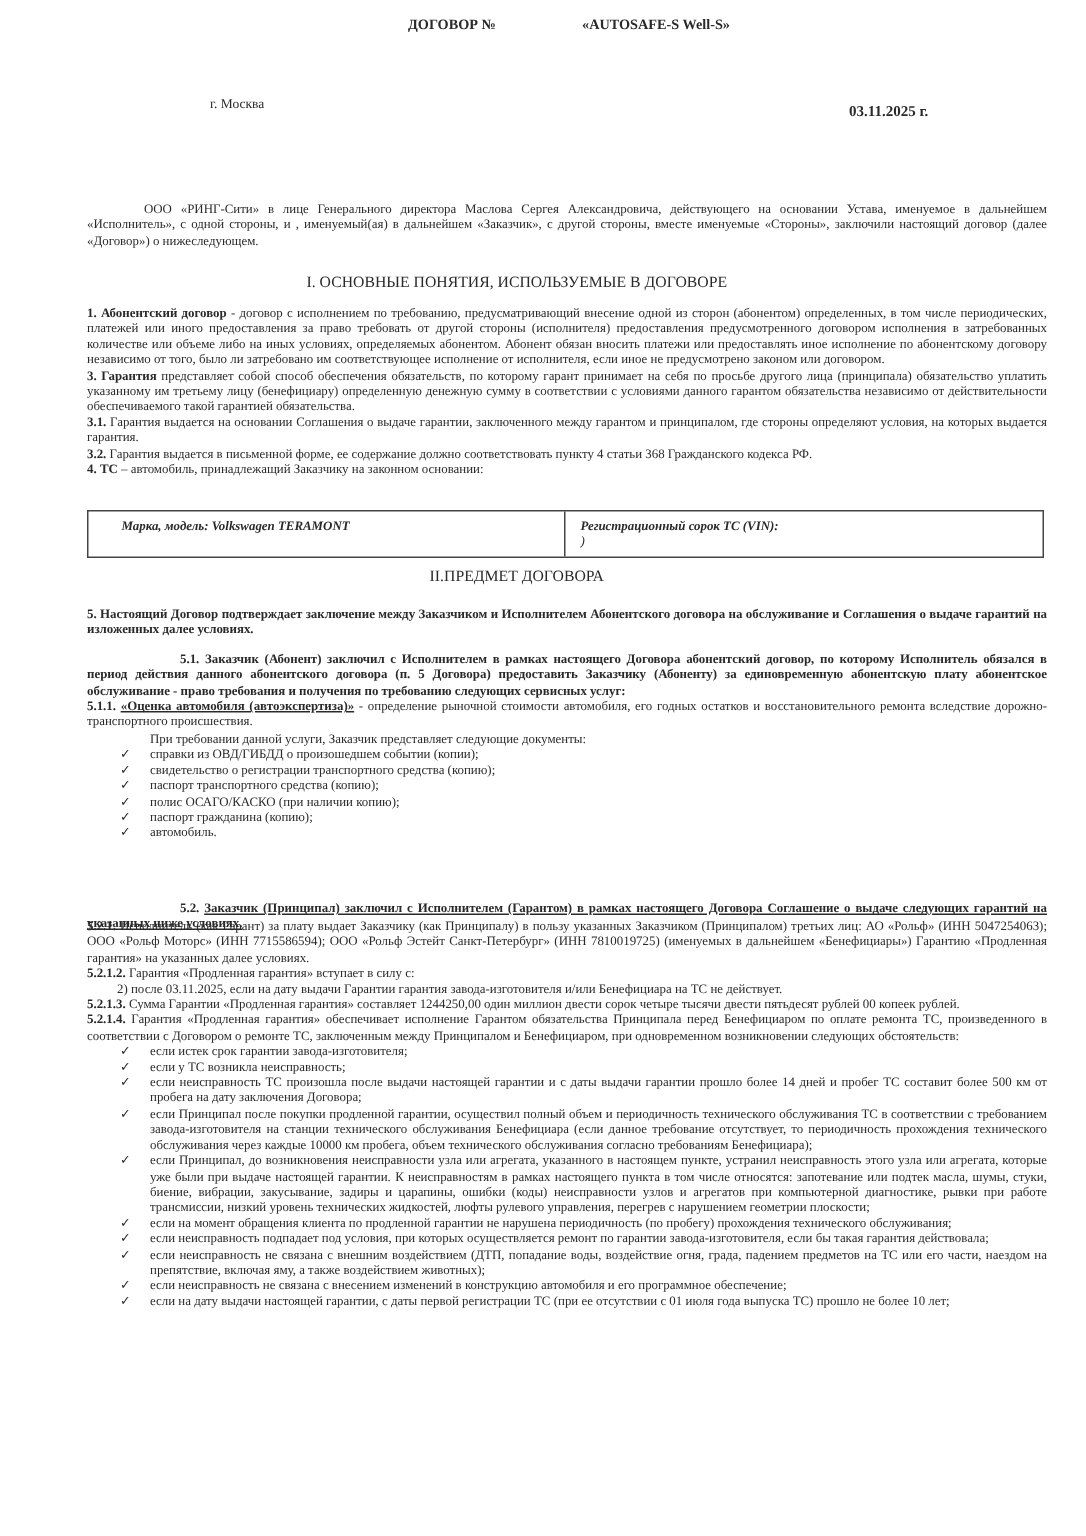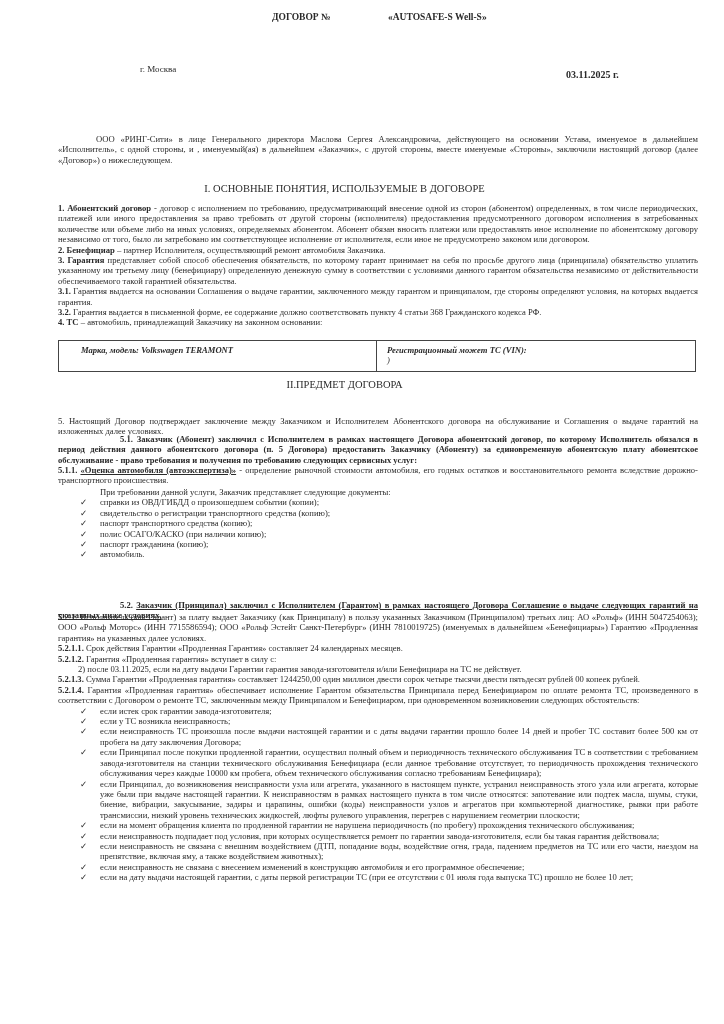--- a/index.html
+++ b/index.html
@@ -36,38 +36,37 @@
   </div>
   <div class="city">г. Москва</div>
   <div class="date">03.11.2025 г.</div>
 
   <div class="block ind" style="top:134px;">ООО «РИНГ-Сити» в лице Генерального директора Маслова Сергея Александровича, действующего на основании Устава, именуемое в дальнейшем «Исполнитель», с одной стороны, и                                                    , именуемый(ая) в дальнейшем «Заказчик», с другой стороны, вместе именуемые «Стороны», заключили настоящий договор (далее «Договор») о нижеследующем.</div>
 
   <div class="h" style="top:184px;">I. ОСНОВНЫЕ ПОНЯТИЯ, ИСПОЛЬЗУЕМЫЕ В ДОГОВОРЕ</div>
 
   <div class="block" style="top:203px;">
     <div><b>1. Абонентский договор</b><span> - договор с исполнением по требованию, предусматривающий внесение одной из сторон (абонентом) определенных, в том числе периодических, платежей или иного предоставления за право требовать от другой стороны (исполнителя) предоставления предусмотренного договором исполнения в затребованных количестве или объеме либо на иных условиях, определяемых абонентом. Абонент обязан вносить платежи или предоставлять иное исполнение по абонентскому договору независимо от того, было ли затребовано им соответствующее исполнение от исполнителя, если иное не предусмотрено законом или договором.</span></div>
-    <div><b>2. Бенефициар</b><span> – партнер Исполнителя, осуществляющий ремонт автомобиля Заказчика.</span></div>
     <div><b>3. Гарантия</b><span> представляет собой способ обеспечения обязательств, по которому гарант принимает на себя по просьбе другого лица (принципала) обязательство уплатить указанному им третьему лицу (бенефициару) определенную денежную сумму в соответствии с условиями данного гарантом обязательства независимо от действительности обеспечиваемого такой гарантией обязательства.</span></div>
     <div><b>3.1.</b><span> Гарантия выдается на основании Соглашения о выдаче гарантии, заключенного между гарантом и принципалом, где стороны определяют условия, на которых выдается гарантия.</span></div>
     <div><b>3.2.</b><span> Гарантия выдается в письменной форме, ее содержание должно соответствовать пункту 4 статьи 368 Гражданского кодекса РФ.</span></div>
     <div><b>4. ТС</b><span> – автомобиль, принадлежащий Заказчику на законном основании:</span></div>
   </div>
 
   <div class="car-table">
     <div class="c1">Марка, модель: Volkswagen TERAMONT</div>
     <div class="c2">
-      <div>Регистрационный может ТС (VIN):</div>
+      <div>Регистрационный сорок ТС (VIN):</div>
       <div style="font-weight:normal;">)</div>
     </div>
   </div>
 
   <div class="h" style="top:380px;">II.ПРЕДМЕТ ДОГОВОРА</div>
 
-  <div class="block" style="top:416px; font-weight:normal;">5. Настоящий Договор подтверждает заключение между Заказчиком и Исполнителем Абонентского договора на обслуживание и Соглашения о выдаче гарантий на изложенных далее условиях.</div>
+  <div class="block" style="top:404px; font-weight:bold;">5. Настоящий Договор подтверждает заключение между Заказчиком и Исполнителем Абонентского договора на обслуживание и Соглашения о выдаче гарантий на изложенных далее условиях.</div>
 
   <div class="block ind2" style="top:434px; font-weight:bold;">5.1. Заказчик (Абонент) заключил с Исполнителем в рамках настоящего Договора абонентский договор, по которому Исполнитель обязался в период действия данного абонентского договора (п. 5 Договора) предоставить Заказчику (Абоненту) за единовременную абонентскую плату абонентское обслуживание - право требования и получения по требованию следующих сервисных услуг:</div>
 
   <div class="block" style="top:465px;">
     <b>5.1.1.</b> <b><u>«Оценка автомобиля (автоэкспертиза)»</u></b><span> - определение рыночной стоимости автомобиля, его годных остатков и восстановительного ремонта вследствие дорожно-транспортного происшествия.</span>
   </div>
 
   <div class="block" style="top:487px;">
     <div style="padding-left:42px;">При требовании данной услуги, Заказчик представляет следующие документы:</div>
     <ul class="list">
@@ -79,21 +78,20 @@
       <li><span class="chk">✓</span><span>автомобиль.</span></li>
     </ul>
   </div>
 
   <div class="block ind2" style="top:600px; font-weight:bold;">
     <span>5.2.</span> <u>Заказчик (Принципал) заключил с Исполнителем (Гарантом) в рамках настоящего Договора Соглашение о выдаче следующих гарантий на указанных ниже условиях.</u>
   </div>
 
   <div class="block" style="top:612px;">
     <div><b>5.2.1.</b><span> Исполнитель (как Гарант) за плату выдает Заказчику (как Принципалу) в пользу указанных Заказчиком (Принципалом) третьих лиц: АО «Рольф» (ИНН 5047254063); ООО «Рольф Моторс» (ИНН 7715586594); ООО «Рольф Эстейт Санкт-Петербург» (ИНН 7810019725) (именуемых в дальнейшем «Бенефициары») Гарантию «Продленная гарантия» на указанных далее условиях.</span></div>
-    <div><b>5.2.1.1.</b><span> Срок действия Гарантии «Продленная Гарантия» составляет 24 календарных месяцев.</span></div>
     <div><b>5.2.1.2.</b><span> Гарантия «Продленная гарантия» вступает в силу с:</span></div>
     <div style="text-indent:20px;">2) после 03.11.2025, если на дату выдачи Гарантии гарантия завода-изготовителя и/или Бенефициара на ТС не действует.</div>
     <div><b>5.2.1.3.</b><span> Сумма Гарантии «Продленная гарантия» составляет 1244250,00 один миллион двести сорок четыре тысячи двести пятьдесят рублей 00 копеек рублей.</span></div>
     <div><b>5.2.1.4.</b><span> Гарантия «Продленная гарантия» обеспечивает исполнение Гарантом обязательства Принципала перед Бенефициаром по оплате ремонта ТС, произведенного в соответствии с Договором о ремонте ТС, заключенным между Принципалом и Бенефициаром, при одновременном возникновении следующих обстоятельств:</span></div>
     <ul class="list">
       <li><span class="chk">✓</span><span>если истек срок гарантии завода-изготовителя;</span></li>
       <li><span class="chk">✓</span><span>если у ТС возникла неисправность;</span></li>
       <li><span class="chk">✓</span><span>если неисправность ТС произошла после выдачи настоящей гарантии и с даты выдачи гарантии прошло более 14 дней и пробег ТС составит более 500 км от пробега на дату заключения Договора;</span></li>
       <li><span class="chk">✓</span><span>если Принципал после покупки продленной гарантии, осуществил полный объем и периодичность технического обслуживания ТС в соответствии с требованием завода-изготовителя на станции технического обслуживания Бенефициара (если данное требование отсутствует, то периодичность прохождения технического обслуживания через каждые 10000 км пробега, объем технического обслуживания согласно требованиям Бенефициара);</span></li>
       <li><span class="chk">✓</span><span>если Принципал, до возникновения неисправности узла или агрегата, указанного в настоящем пункте, устранил неисправность этого узла или агрегата, которые уже были при выдаче настоящей гарантии. К неисправностям в рамках настоящего пункта в том числе относятся: запотевание или подтек масла, шумы, стуки, биение, вибрации, закусывание, задиры и царапины, ошибки (коды) неисправности узлов и агрегатов при компьютерной диагностике, рывки при работе трансмиссии, низкий уровень технических жидкостей, люфты рулевого управления, перегрев с нарушением геометрии плоскости;</span></li>

